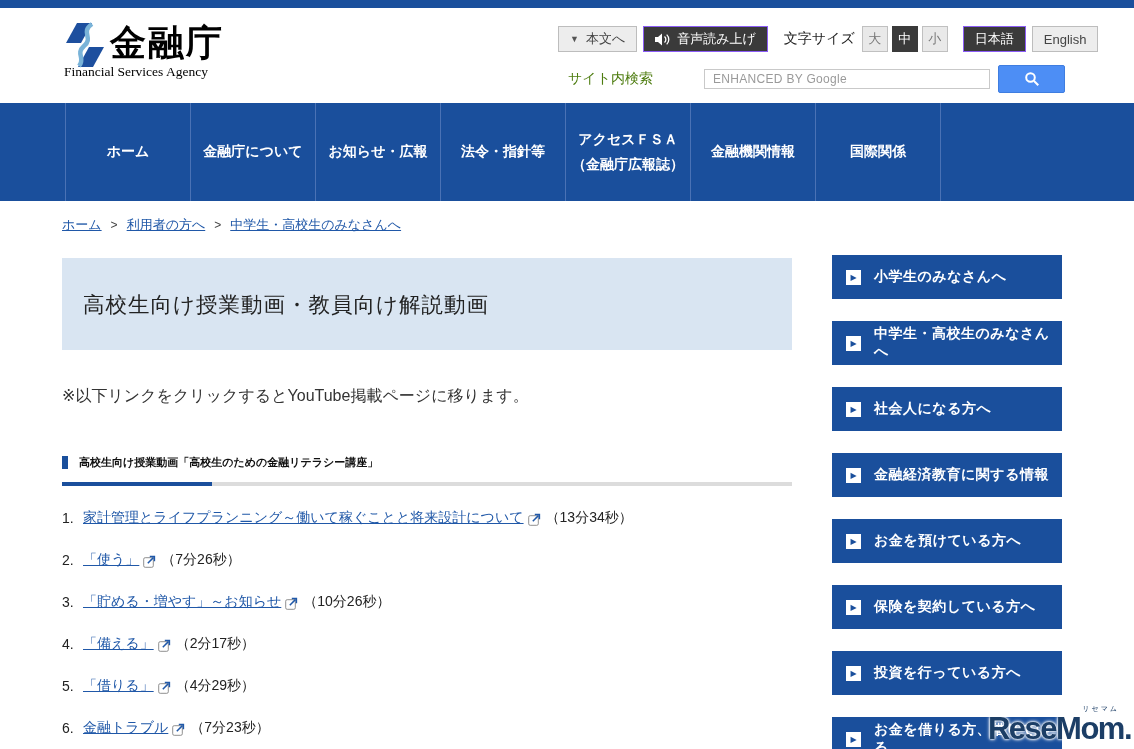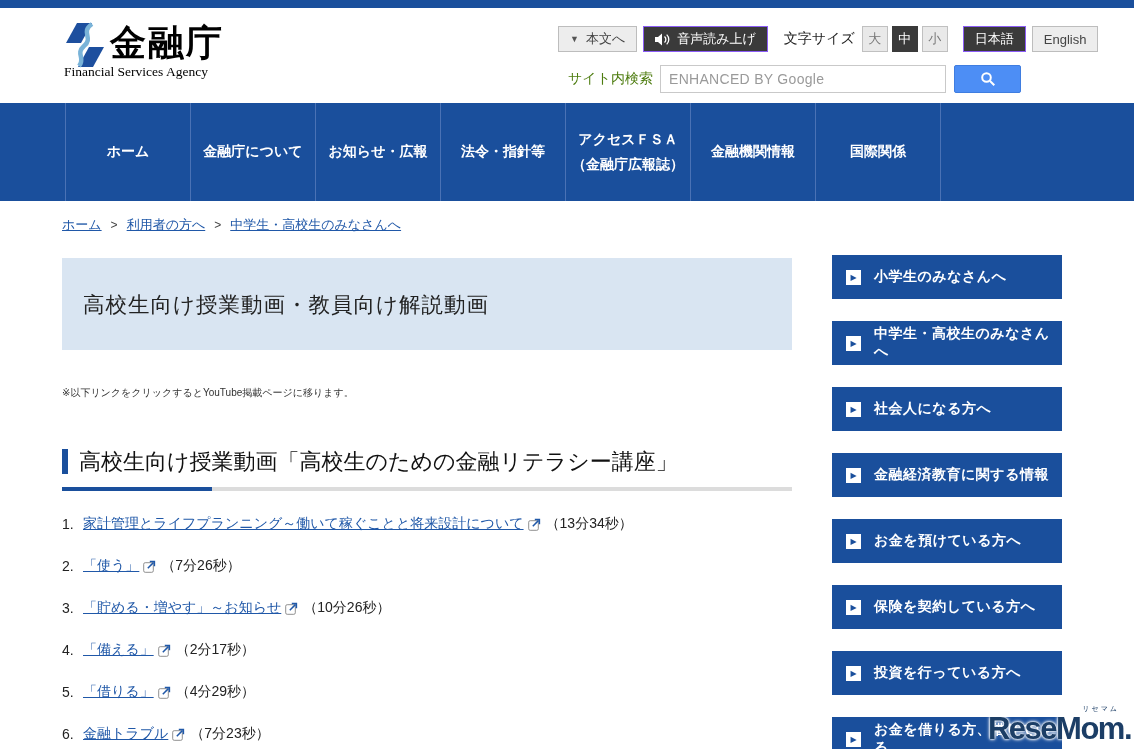--- a/index.html
+++ b/index.html
@@ -26,46 +26,46 @@
   .fs-label { margin-left:16px; font-size:14px; color:#222; }
   .fontsize-options { display:flex; margin-left:3px; }
   .size-btn { width:26px; height:26px; display:flex; align-items:center; justify-content:center;
               font-size:13px; margin-left:4px; cursor:pointer; }
   .size-btn.light { background:#e9e9e9; border:1px solid #c0c0c0; color:#777; }
   .size-btn.dark  { background:#3a3a3a; border:1px solid #3a3a3a; color:#fff; }
   .lang-buttons { display:flex; gap:6px; margin-left:15px; }
 
   .search-row { position:absolute; left:568px; top:57px; display:flex; align-items:center; }
   .search-label { font-size:14px; color:#4d7c0f; width:92px; }
-  .search-input { width:286px; height:28px; border:1px solid #c9c9c9; padding:0 8px;
-                  font-size:14px; color:#333; outline:none; }
+  .search-input { width:286px; height:20px; border:1px solid #c9c9c9; padding:0 8px;
+                  font-size:12px; color:#333; outline:none;margin-left:44px; }
   .search-input::placeholder { color:#9a9a9a; letter-spacing:0.3px; }
   .search-btn { width:67px; height:28px; margin-left:8px; background:#4d8ef5; border:1px solid #3f7de0;
                 border-radius:2px; display:flex; align-items:center; justify-content:center; cursor:pointer; }
 
   
   .nav { height:98px; background:#1a4f9c; display:flex; }
   .nav-spacer-l { width:66px; border-right:1px solid #4a72b5; }
   .nav-item { width:125px; display:flex; align-items:center; justify-content:center; text-align:center;
               color:#fff; font-size:14px; font-weight:bold; line-height:1.8;
               border-right:1px solid #4a72b5; white-space:pre-line; cursor:pointer; }
 
   
   .main-col { position:absolute; left:62px; top:201px; width:730px; }
   .breadcrumb { margin-top:15px; font-size:13px; color:#333; }
   .breadcrumb a { color:#2058a8; text-decoration:underline; cursor:pointer; }
   .bc-sep { margin:0 9px; color:#444; font-size:12px; }
 
   .title-box { margin-top:24px; height:92px; background:#d9e5f2; display:flex; align-items:center; padding-left:21px; }
   .page-title { font-size:21.5px; color:#222; letter-spacing:1px; }
 
-  .note { margin-top:36px; font-size:10px; color:#333; }
+  .note { margin-top:36px; font-size:16px; color:#333; }
 
   .section-head { margin-top:49px; border-left:6px solid #1a4f9c; padding-left:11px;
-                  font-size:22px; font-weight:normal; color:#111; line-height:1.15; }
+                  font-size:11px; font-weight:bold; color:#111; line-height:1.15; }
   .section-rule { margin-top:13px; height:4px; background:#dcdcdc; }
   .section-rule-accent { width:150px; height:4px; background:#1a4f9c; }
 
   .video-list { margin-top:24px; }
   .video-item { display:flex; align-items:center; font-size:14px; margin-bottom:25px; height:17px; }
   .video-num { width:21px; color:#222; }
   .video-link { color:#2058a8; text-decoration:underline; cursor:pointer; white-space:nowrap; }
   .ext-icon { display:inline-flex; margin:0 5px 0 4px; position:relative; top:1px; }
   .video-duration { color:#222; }
 

